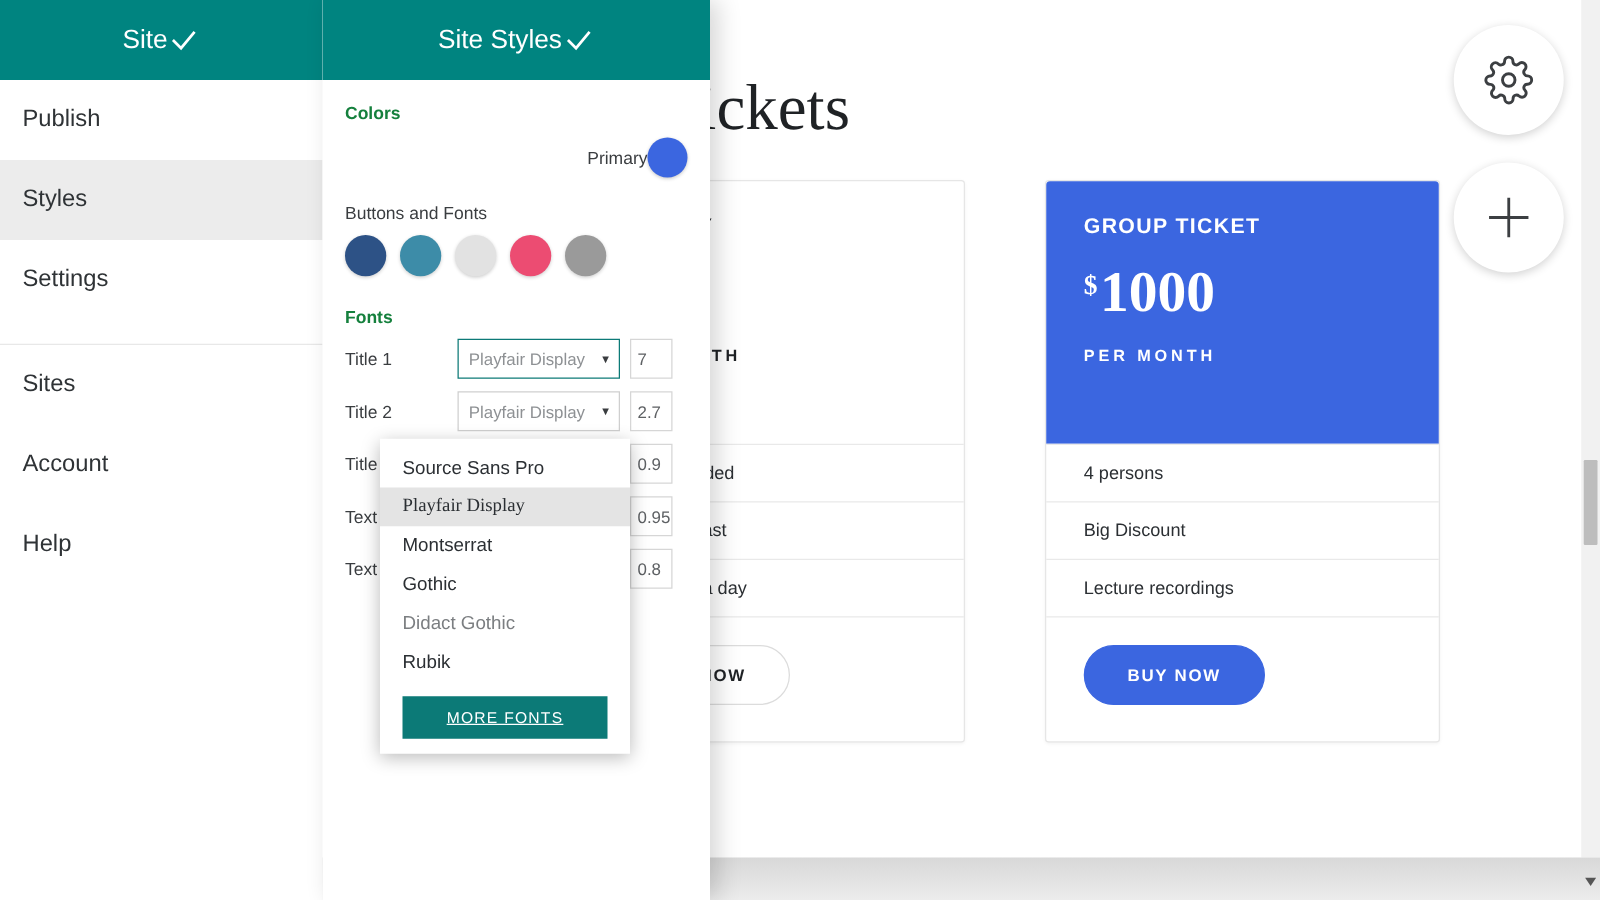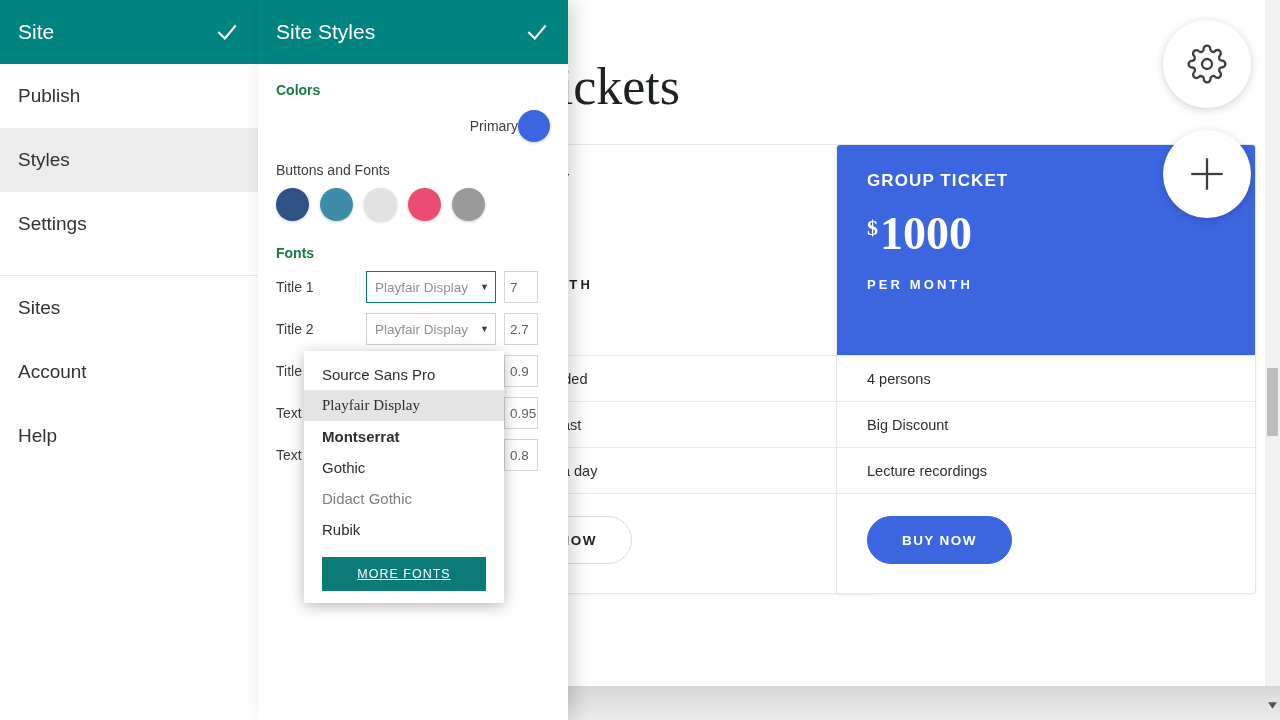--- a/index.html
+++ b/index.html
@@ -18,21 +18,21 @@
     background: linear-gradient(to bottom, #d8d8d8, #ececec); }
 
   .site-title {
     position: absolute; left: 430px; top: 57px;
     font-family: "Liberation Serif", serif;
     font-size: 52px; color: #1f2225; letter-spacing: 0px; white-space: nowrap;
   }
 
   
   .card {
-    position: absolute; top: 144px; width: 420px; height: 450px;
+    position: absolute; top: 144px; width: 316px; height: 450px;
     background: #fff; border: 1px solid #e6e6e6; border-radius: 3px;
     box-shadow: 0 1px 3px rgba(0,0,0,0.05);
   }
   #card-mid { left: 456px; }
   #card-right { left: 836px; }
 
   .card-head { padding: 26px 30px 0 30px; }
   .card-head.plain { height: 210px; }
   .card-head.filled { height: 210px; background: #3b66e0; border-radius: 3px 3px 0 0; }
 
@@ -79,21 +79,21 @@
   .scroll-thumb { position: absolute; right: 2px; top: 368px; width: 11px; height: 68px; background: #bdbdbd; border-radius: 1px; }
   .scroll-arrow { position: absolute; right: 2px; top: 700px; width: 11px; height: 11px; }
 
   
   .sidebar {
     position: absolute; left: 0; top: 0; width: 258px; height: 720px;
     background: #ffffff; z-index: 20;
   }
   .panel-header {
     height: 64px; background: #008480; display: flex; align-items: center;
-    padding: 0 18px; justify-content: space-between;
+    padding: 0 18px; justify-content: center;
   }
   .panel-header .ptitle { color: #fff; font-size: 21px; }
   .nav-item {
     height: 64px; display: flex; align-items: center; padding: 0 18px;
     font-size: 19px; color: #2f3336; cursor: pointer;
   }
   .nav-item.active { background: #ececec; }
   .nav-divider { height: 1px; background: #e8e8e8; margin: 10px 0 0 0; }
   .nav-gap { height: 9px; }
 
@@ -133,21 +133,21 @@
 
   
   .dropdown {
     position: absolute; left: 46px; top: 287px; width: 200px;
     background: #fff; box-shadow: 0 3px 14px rgba(0,0,0,0.28); z-index: 40;
     padding: 8px 0 12px 0;
   }
   .dd-item { height: 31px; line-height: 31px; padding: 0 0 0 18px; font-size: 15px; color: #2b2f33; }
   .dd-item.sel-item { background: #e4e4e4; }
   .dd-serif { font-family: "Liberation Serif", serif; }
-  .dd-bold { font-weight: bold; }
+  .dd-bold { font-weight: normal; }
   .dd-grey { color: #7b7e81; }
   .more-fonts {
     margin: 12px 18px 0 18px; height: 34px; line-height: 34px; text-align: center;
     background: #0c7a77; color: #fff; font-size: 12.5px; letter-spacing: 1px; text-decoration: underline;
   }
 
   .check { width: 26px; height: 26px; }
 </style>
 </head>
 <body>

